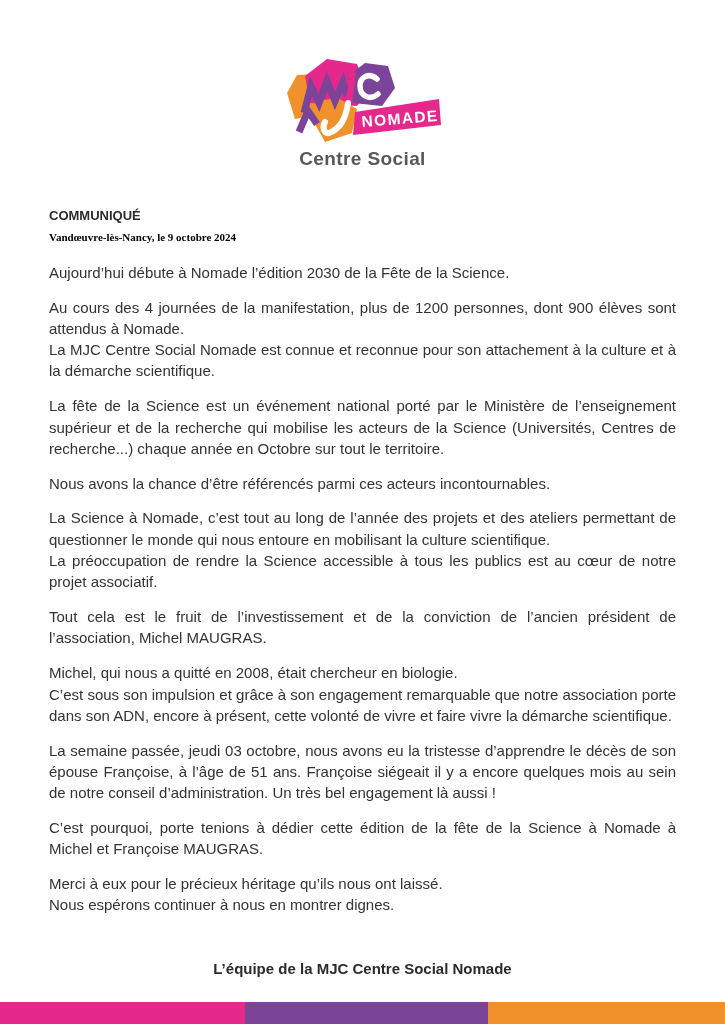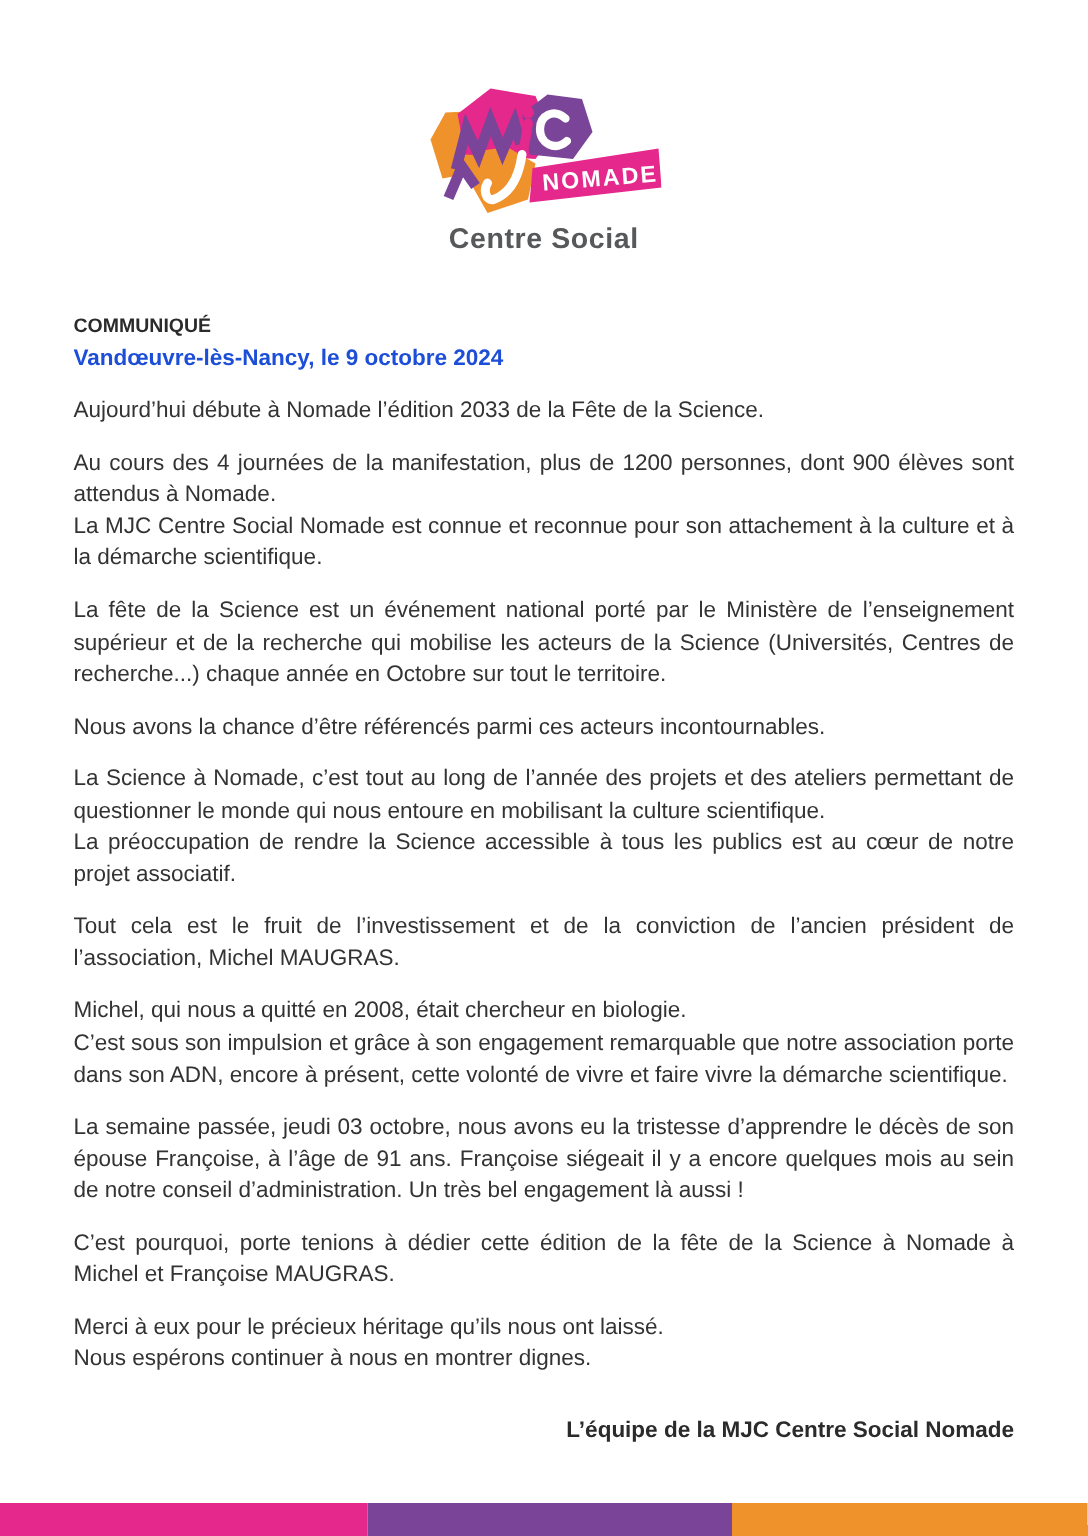--- a/index.html
+++ b/index.html
@@ -36,35 +36,36 @@
     line-height: 25px;
   }
   .doc-title {
     margin-top: 34px;
     font-size: 13px;
     font-weight: 700;
     color: #2b2b2b;
     line-height: 22px;
   }
   .dateline {
-    font-size: 15px;
+    font-size: 11px;
     font-weight: 700;
-    color: #1d4ed8;
+    color: #000000;
     line-height: 21.3px;
+    font-family: Liberation Serif, serif;
   }
   .paragraphs p {
     margin: 13.5px 0 0 0;
     font-size: 15px;
     line-height: 21.3px;
     text-align: justify;
     color: #333333;
   }
   .signature {
-    margin-top: 26px;
-    text-align: right;
+    margin-top: 42px;
+    text-align: center;
     font-size: 15px;
     line-height: 21.3px;
     color: #2b2b2b;
   }
   .signature .sig-team {
     font-weight: 700;
   }
   .footer-stripe {
     position: absolute;
     bottom: 0;
@@ -116,28 +117,28 @@
 
       <text class="nomade-text" x="77" y="71" transform="rotate(-4.5 77 71)" fill="#ffffff">NOMADE</text>
     </svg>
     <div class="logo-subtitle">Centre Social</div>
   </div>
 
   <div class="doc-title">COMMUNIQUÉ</div>
   <div class="dateline">Vandœuvre-lès-Nancy, le 9 octobre 2024</div>
 
   <div class="paragraphs" id="paragraphs">
-      <p>Aujourd’hui débute à Nomade l’édition 2033 de la Fête de la Science.</p>
+      <p>Aujourd’hui débute à Nomade l’édition 2030 de la Fête de la Science.</p>
       <p>Au cours des 4 journées de la manifestation, plus de 1200 personnes, dont 900 élèves sont attendus à Nomade.<br>La MJC Centre Social Nomade est connue et reconnue pour son attachement à la culture et à la démarche scientifique.</p>
       <p>La fête de la Science est un événement national porté par le Ministère de l’enseignement supérieur et de la recherche qui mobilise les acteurs de la Science (Universités, Centres de recherche...) chaque année en Octobre sur tout le territoire.</p>
       <p>Nous avons la chance d’être référencés parmi ces acteurs incontournables.</p>
       <p>La Science à Nomade, c’est tout au long de l’année des projets et des ateliers permettant de questionner le monde qui nous entoure en mobilisant la culture scientifique.<br>La préoccupation de rendre la Science accessible à tous les publics est au cœur de notre projet associatif.</p>
       <p>Tout cela est le fruit de l’investissement et de la conviction de l’ancien président de l’association, Michel MAUGRAS.</p>
       <p>Michel, qui nous a quitté en 2008, était chercheur en biologie.<br>C’est sous son impulsion et grâce à son engagement remarquable que notre association porte dans son ADN, encore à présent, cette volonté de vivre et faire vivre la démarche scientifique.</p>
-      <p>La semaine passée, jeudi 03 octobre, nous avons eu la tristesse d’apprendre le décès de son épouse Françoise, à l’âge de 91 ans. Françoise siégeait il y a encore quelques mois au sein de notre conseil d’administration. Un très bel engagement là aussi !</p>
+      <p>La semaine passée, jeudi 03 octobre, nous avons eu la tristesse d’apprendre le décès de son épouse Françoise, à l’âge de 51 ans. Françoise siégeait il y a encore quelques mois au sein de notre conseil d’administration. Un très bel engagement là aussi !</p>
       <p>C’est pourquoi, porte tenions à dédier cette édition de la fête de la Science à Nomade à Michel et Françoise MAUGRAS.</p>
       <p>Merci à eux pour le précieux héritage qu’ils nous ont laissé.<br>Nous espérons continuer à nous en montrer dignes.</p>
     </div>
 
   <div class="signature">
     <div class="sig-team">L’équipe de la MJC Centre Social Nomade</div>
   </div>
 
 </div>
 

